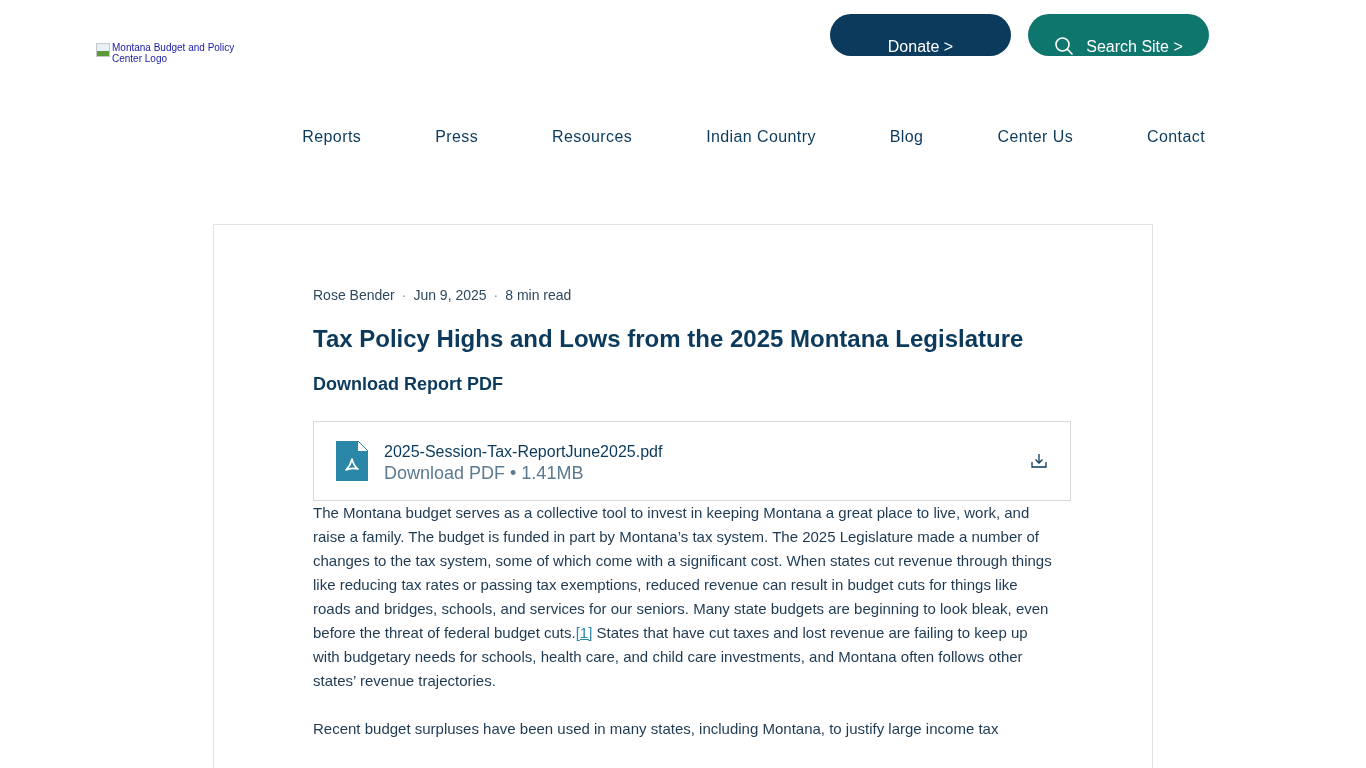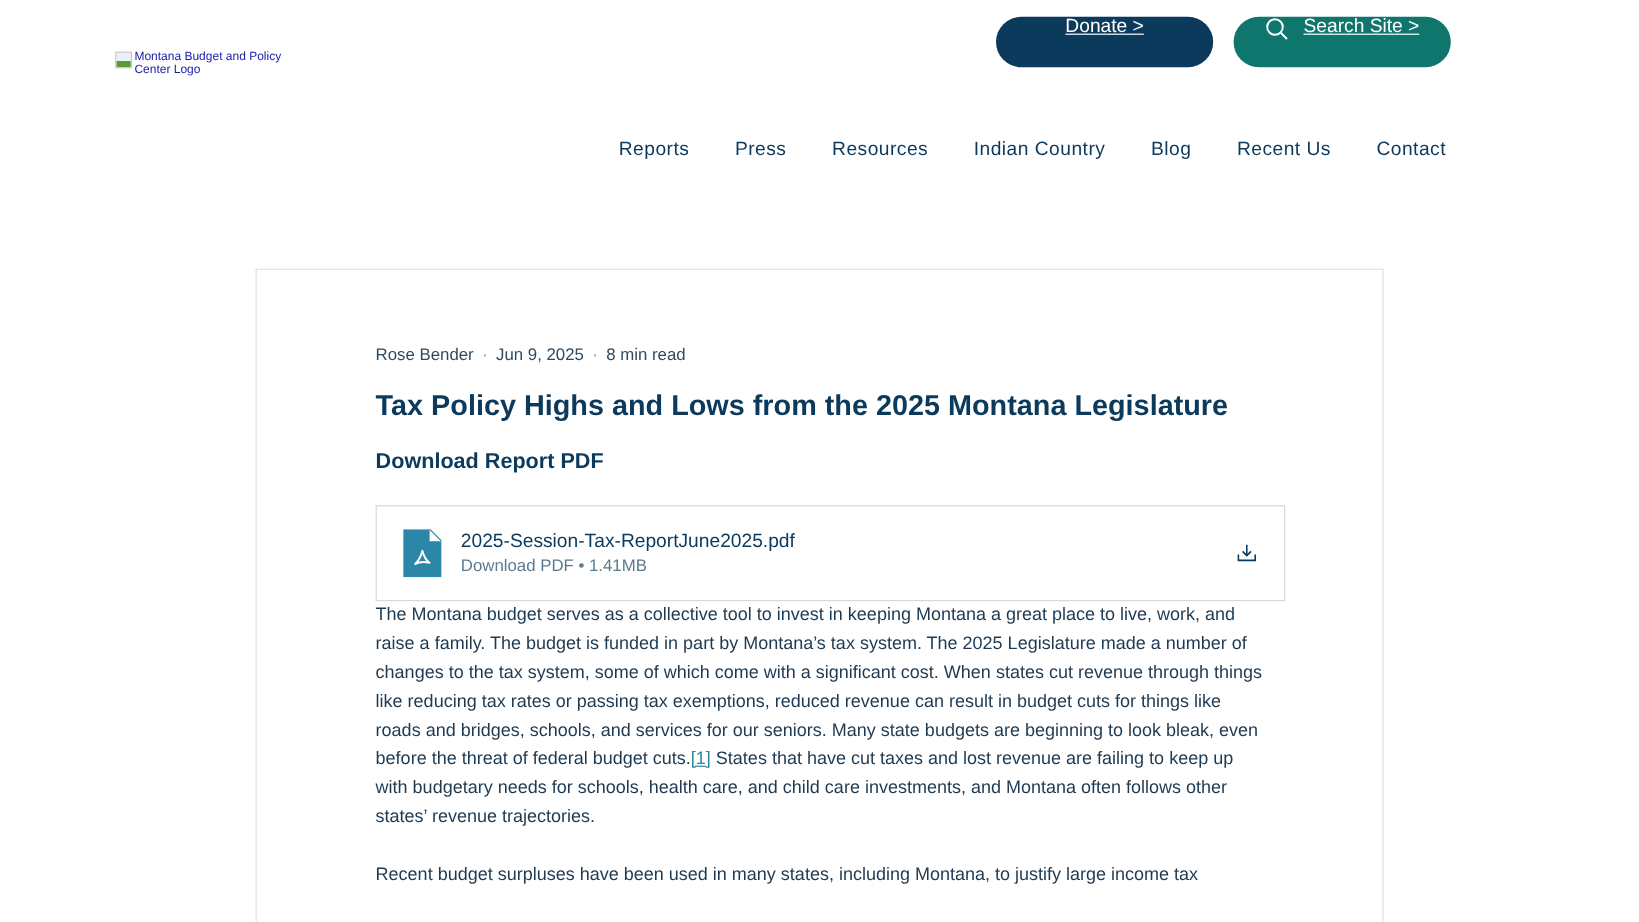--- a/index.html
+++ b/index.html
@@ -3,42 +3,42 @@
 <meta charset="utf-8">
 <style>
   * { box-sizing: border-box; margin: 0; padding: 0; }
   html, body { width: 1366px; height: 768px; overflow: hidden; background: #ffffff; }
   body { font-family: "Liberation Sans", sans-serif; color: #0b3a5c; position: relative; }
 
   .logo { position: absolute; left: 96px; top: 42px; width: 150px; display: flex; align-items: flex-start; }
   .logo-img { width: 14px; height: 14px; flex: 0 0 14px; margin-right: 2px; margin-top: 1px; position: relative; border: 1px solid #c8c8c8; background: linear-gradient(180deg, #e8f0f8 0%, #e8f0f8 55%, #5a9a3a 55%, #5a9a3a 100%); }
   .logo-alt { font-size: 10px; line-height: 11px; color: #1a1aa6; }
 
-  .btn { position: absolute; top: 14px; height: 42px; border-radius: 21px; color: #ffffff; font-size: 16px; display: flex; align-items: flex-start; justify-content: center; cursor: pointer; text-decoration: underline; }
+  .btn { position: absolute; top: 14px; height: 42px; border-radius: 21px; color: #ffffff; font-size: 16px; display: flex; align-items: flex-end; justify-content: center; cursor: pointer; }
   .btn-donate { left: 830px; width: 181px; background: #0b3a5c; }
   .btn-search { left: 1028px; width: 181px; background: #0f766e; }
   .btn-search svg { margin-right: 12px; }
 
-  .nav { position: absolute; top: 116px; right: 161px; display: flex; }
+  .nav { position: absolute; top: 128px; right: 161px; display: flex; gap: 36px; }
   .nav a { font-size: 16px; color: #0b3a5c; text-decoration: none; letter-spacing: 0.4px; margin-left: 38px; cursor: pointer; }
   .nav a:first-child { margin-left: 0; }
 
   .article { position: absolute; left: 213px; top: 224px; width: 940px; height: 600px; border: 1px solid #e2e2e2; border-bottom: none; }
   .inner { position: absolute; left: 99px; top: 62px; width: 741px; }
 
   .meta { font-size: 14px; color: #2f4a5e; display: flex; align-items: center; }
   .meta .dot { margin: 0 7px; color: #7a8a98; }
   .title { margin-top: 21px; font-size: 24px; font-weight: bold; color: #0b3a5c; line-height: 30px; }
   .dl-heading { margin-top: 20px; font-size: 18px; font-weight: bold; color: #0b3a5c; }
 
   .file-card { margin-top: 26px; width: 758px; height: 80px; border: 1px solid #d8d8d8; position: relative; display: flex; align-items: center; }
   .pdf-icon { position: absolute; left: 22px; top: 19px; width: 32px; height: 40px; }
   .file-info { position: absolute; left: 70px; top: 21px; }
   .file-name { font-size: 16px; color: #0b3a5c; line-height: 18px; }
-  .file-sub { font-size: 14px; color: #5b7a90; margin-top: 2px; }
+  .file-sub { font-size: 18px; color: #5b7a90; margin-top: 2px; }
   .download-icon { position: absolute; right: 22px; top: 30px; width: 18px; height: 18px; cursor: pointer; }
 
   .body-text { font-size: 15px; line-height: 24px; color: #1e3a52; }
   .body-text p { margin-bottom: 24px; }
   .footnote { color: #2a87a7; text-decoration: underline; cursor: pointer; }
 </style>
 </head>
 <body>
 
 <div class="logo">
@@ -57,21 +57,21 @@
   </svg>
   <span>Search Site &gt;</span>
 </div>
 
 <nav class="nav">
   <a>Reports</a>
   <a>Press</a>
   <a>Resources</a>
   <a>Indian Country</a>
   <a>Blog</a>
-  <a>Recent Us</a>
+  <a>Center Us</a>
   <a>Contact</a>
 </nav>
 
 <div class="article">
   <div class="inner">
     <div class="meta">
       <span>Rose Bender</span>
       <span class="dot">·</span>
       <span>Jun 9, 2025</span>
       <span class="dot">·</span>

